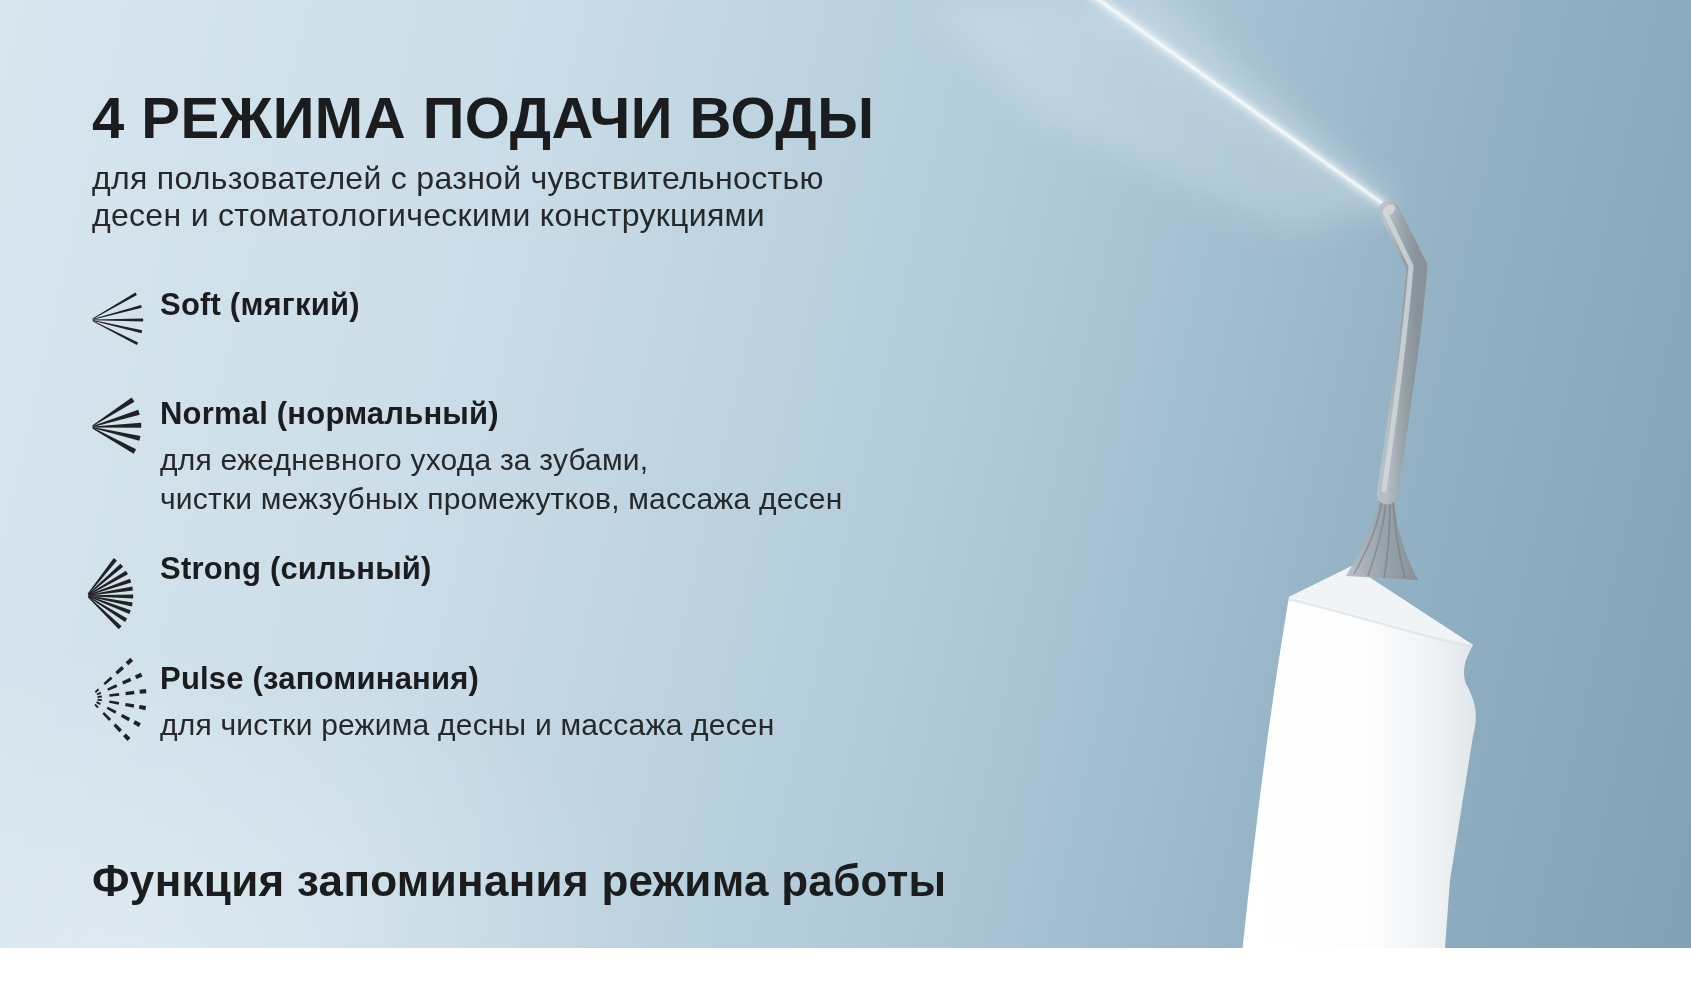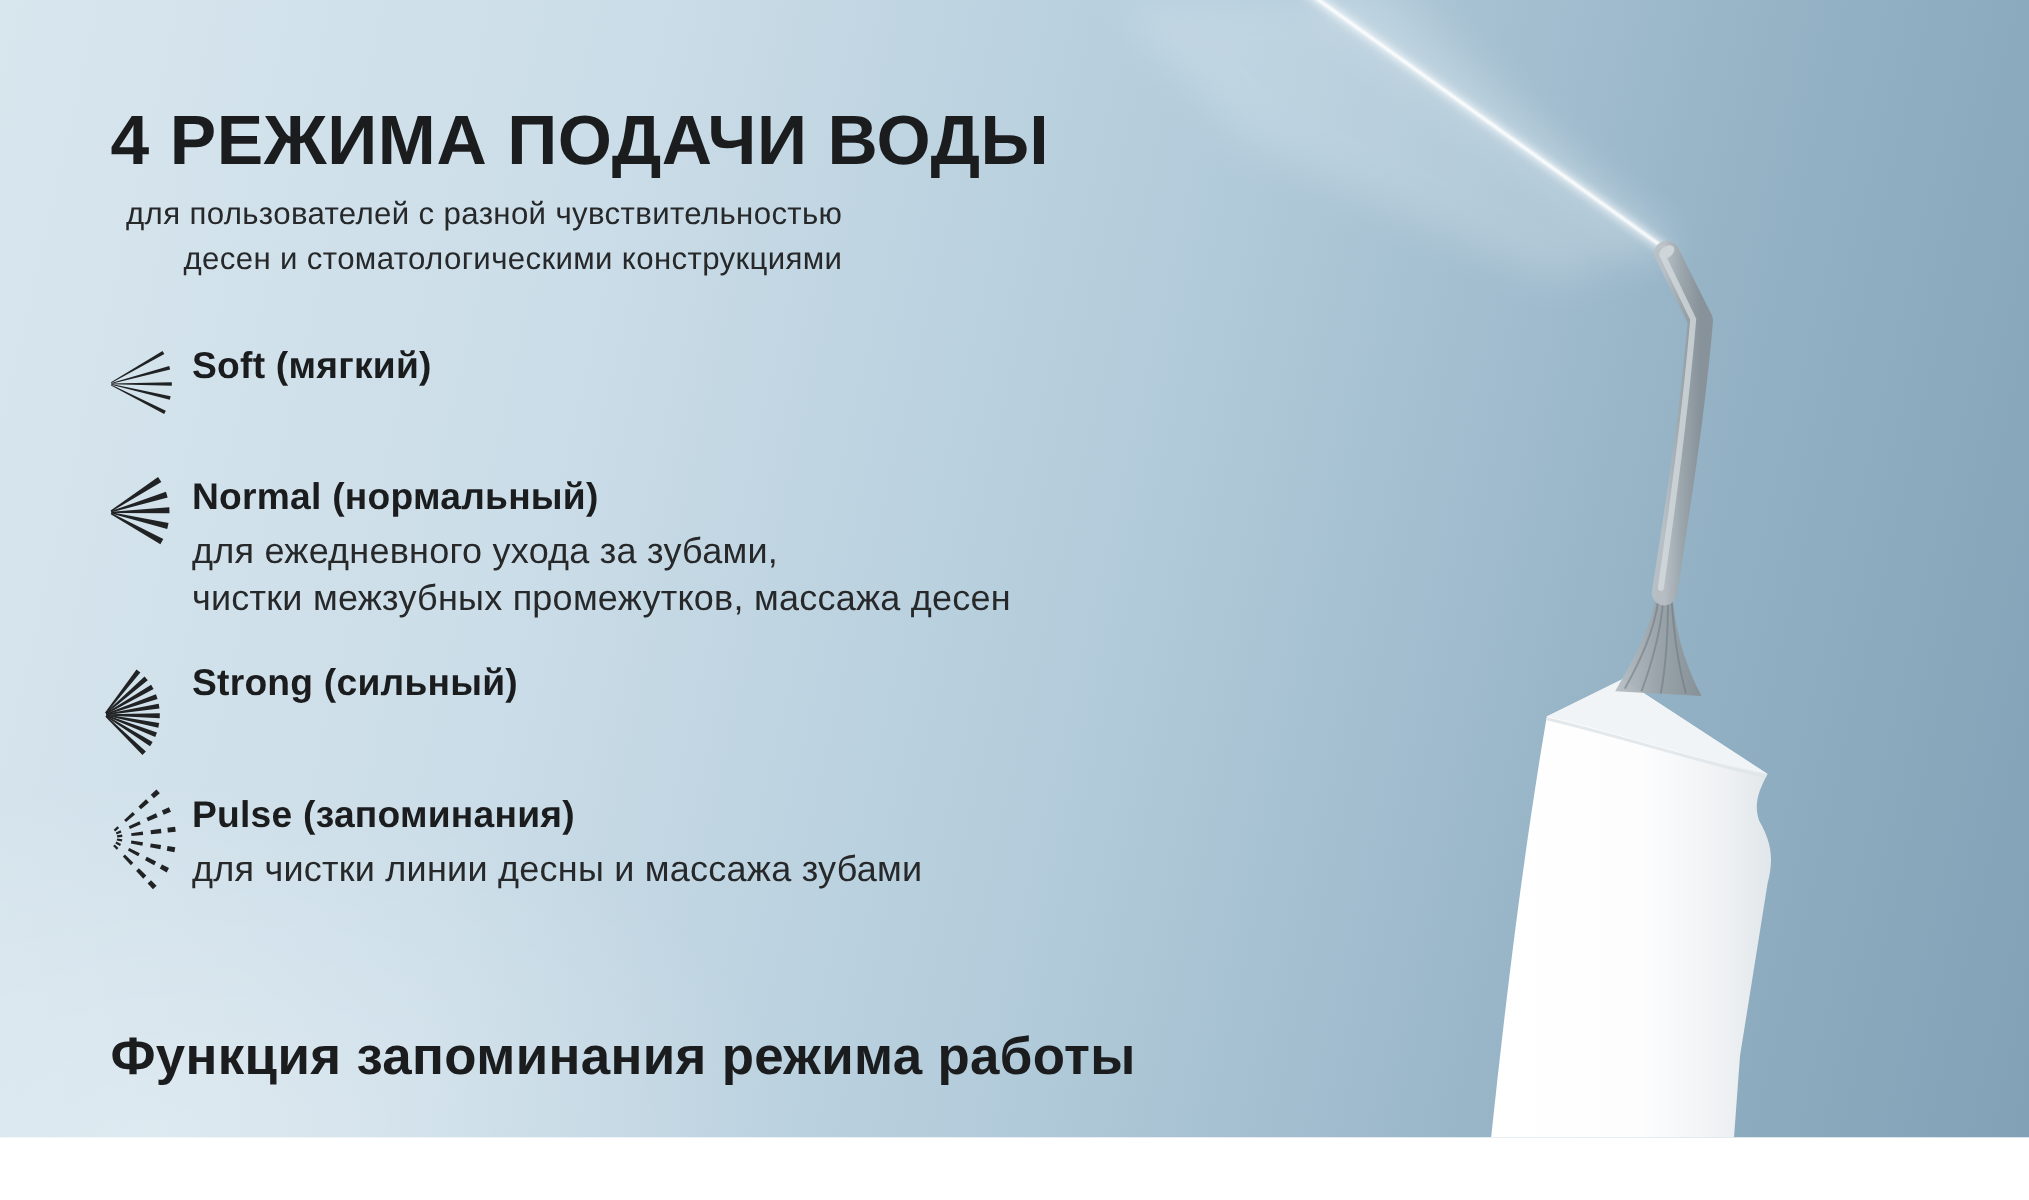--- a/index.html
+++ b/index.html
@@ -12,23 +12,23 @@
       radial-gradient(ellipse 900px 500px at 8% 100%, rgba(255,255,255,0.30), rgba(255,255,255,0) 60%),
       linear-gradient(103deg, #d8e6ee 0%, #cbdde8 28%, #b2cbda 55%, #93b1c4 80%, #82a1b6 100%);
     color:#1d1f21;
   }
   .title{
     position:absolute;left:92px;top:84px;margin:0;
     font-size:58px;font-weight:800;letter-spacing:0.5px;
     color:#1b1c1e;
   }
   .subtitle{
-    position:absolute;left:105px;top:160px;margin:0;
-    font-size:26px;line-height:37px;letter-spacing:0.3px;
-    color:#26282a;white-space:pre-line;text-align:right;
+    position:absolute;left:92px;top:160px;margin:0;
+    font-size:32px;line-height:37px;letter-spacing:0.3px;
+    color:#26282a;white-space:pre-line;
   }
   .mode{position:absolute;left:92px;width:1120px;}
   .mode .icon{position:absolute;display:block;}
   .mode h2{
     margin:0 0 0 68px;
     font-size:31px;font-weight:800;letter-spacing:0.2px;
     color:#1b1c1e;
   }
   .mode p{
     margin:8px 0 0 68px;
@@ -132,21 +132,21 @@
           <polygon points="22.210735810685748,53.078146290485954 30.99254071288169,58.03292243676819 32.38593231123021,55.41233398116289 23.367513741390184,50.902563421681556" fill="#202224"></polygon>
           <polygon points="36.847077314345654,61.33610653428967 44.65312611629759,65.74035199765166 46.41458341987026,62.42753262924496 38.39821135779023,58.418847687483776" fill="#202224"></polygon>
           <polygon points="49.531906617517556,68.49300541225288 55.386443218981526,71.79618950977438 57.43709500523029,67.93947442416659 51.42481595867027,64.93296071784569" fill="#202224"></polygon>
           <polygon points="9.559469023799704,49.08714894533843 12.590972465818082,52.387592988346995 14.081444532119766,50.94826084475595 10.88880897482553,47.80342027673019" fill="#202224"></polygon>
           <polygon points="17.896103489350246,58.16337006361198 24.7169862338916,65.58936916038125 26.85198676129672,63.52762311685895 19.668556757384685,56.45173183880101" fill="#202224"></polygon>
           <polygon points="29.26424139691917,70.5400352248941 35.32724828095593,77.14092331091122 38.02621121182655,74.53456510494907 31.640940097238076,68.24488396889757" fill="#202224"></polygon>
           <polygon points="39.116627583478895,81.26647836467194 43.663882746506474,86.21714442918477 46.805958994385705,83.18287666701988 42.01700565844434,78.46561581498125" fill="#202224"></polygon>
         </svg>
     </span>
     <h2>Pulse (запоминания)</h2>
-    <p>для чистки линии десны и массажа зубами</p>
+    <p>для чистки режима десны и массажа десен</p>
   </section>
 
   <h2 class="footer-heading">Функция запоминания режима работы</h2>
 
   <svg class="device-layer" viewBox="0 0 1691 1000" aria-hidden="true">
     <defs>
       <linearGradient id="bodyGrad" x1="0" y1="0" x2="1" y2="0">
         <stop offset="0" stop-color="#ffffff"></stop>
         <stop offset="0.55" stop-color="#fdfdfe"></stop>
         <stop offset="0.85" stop-color="#eef1f3"></stop>

